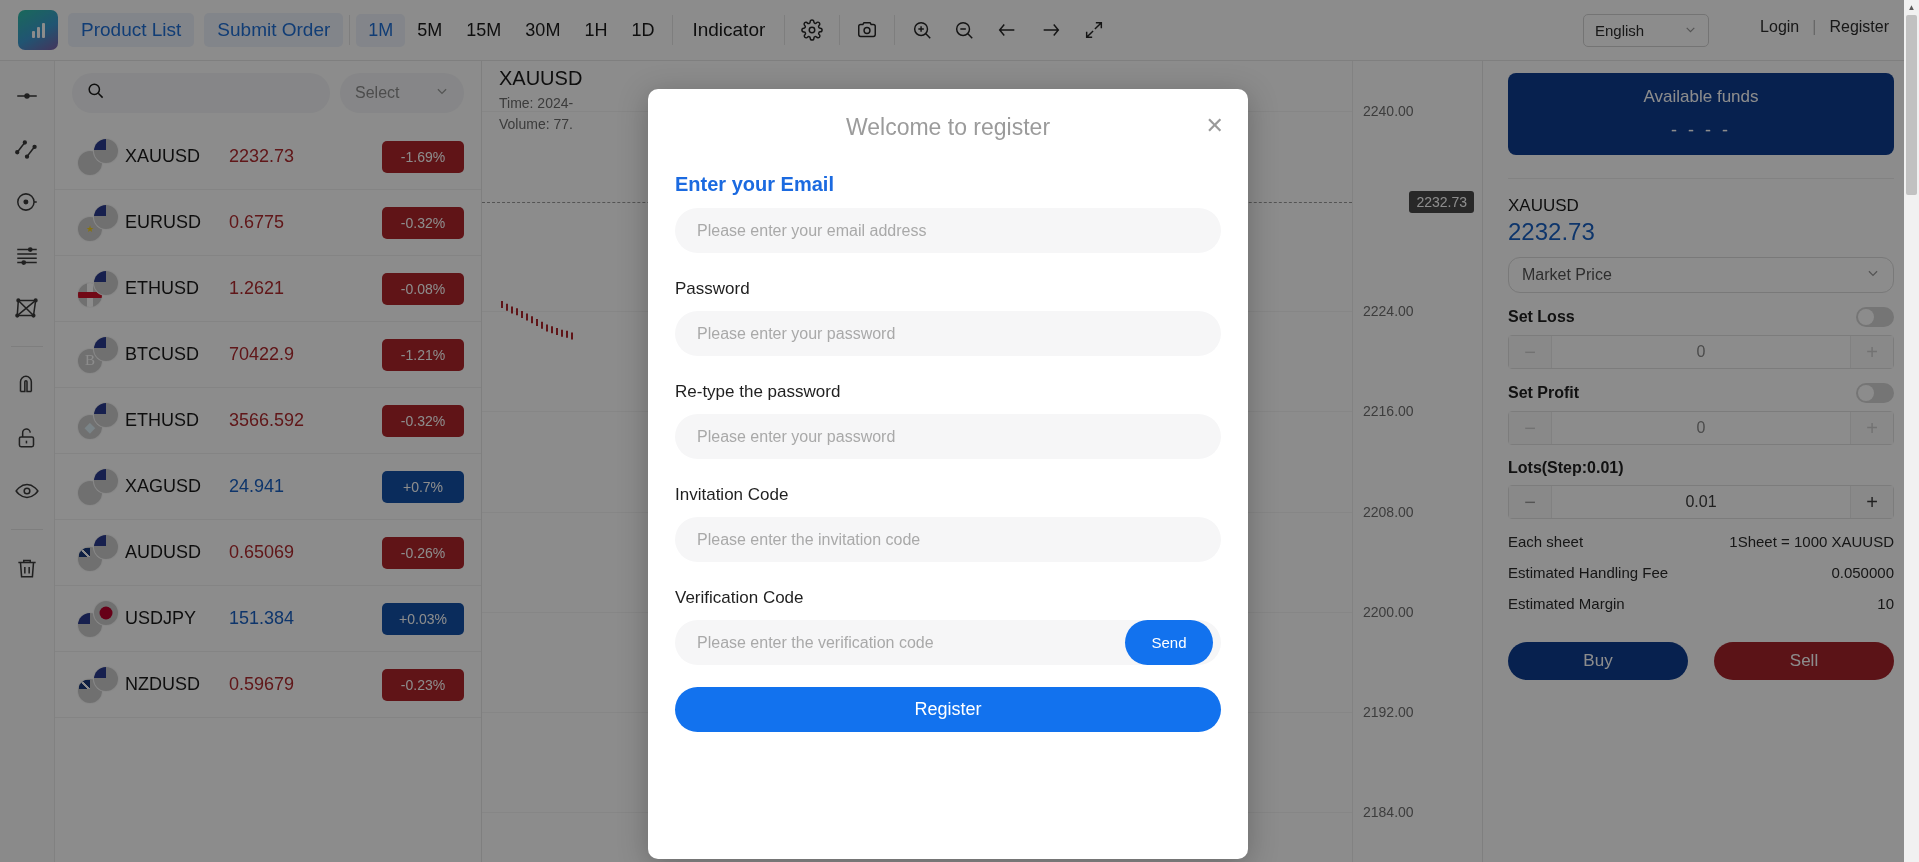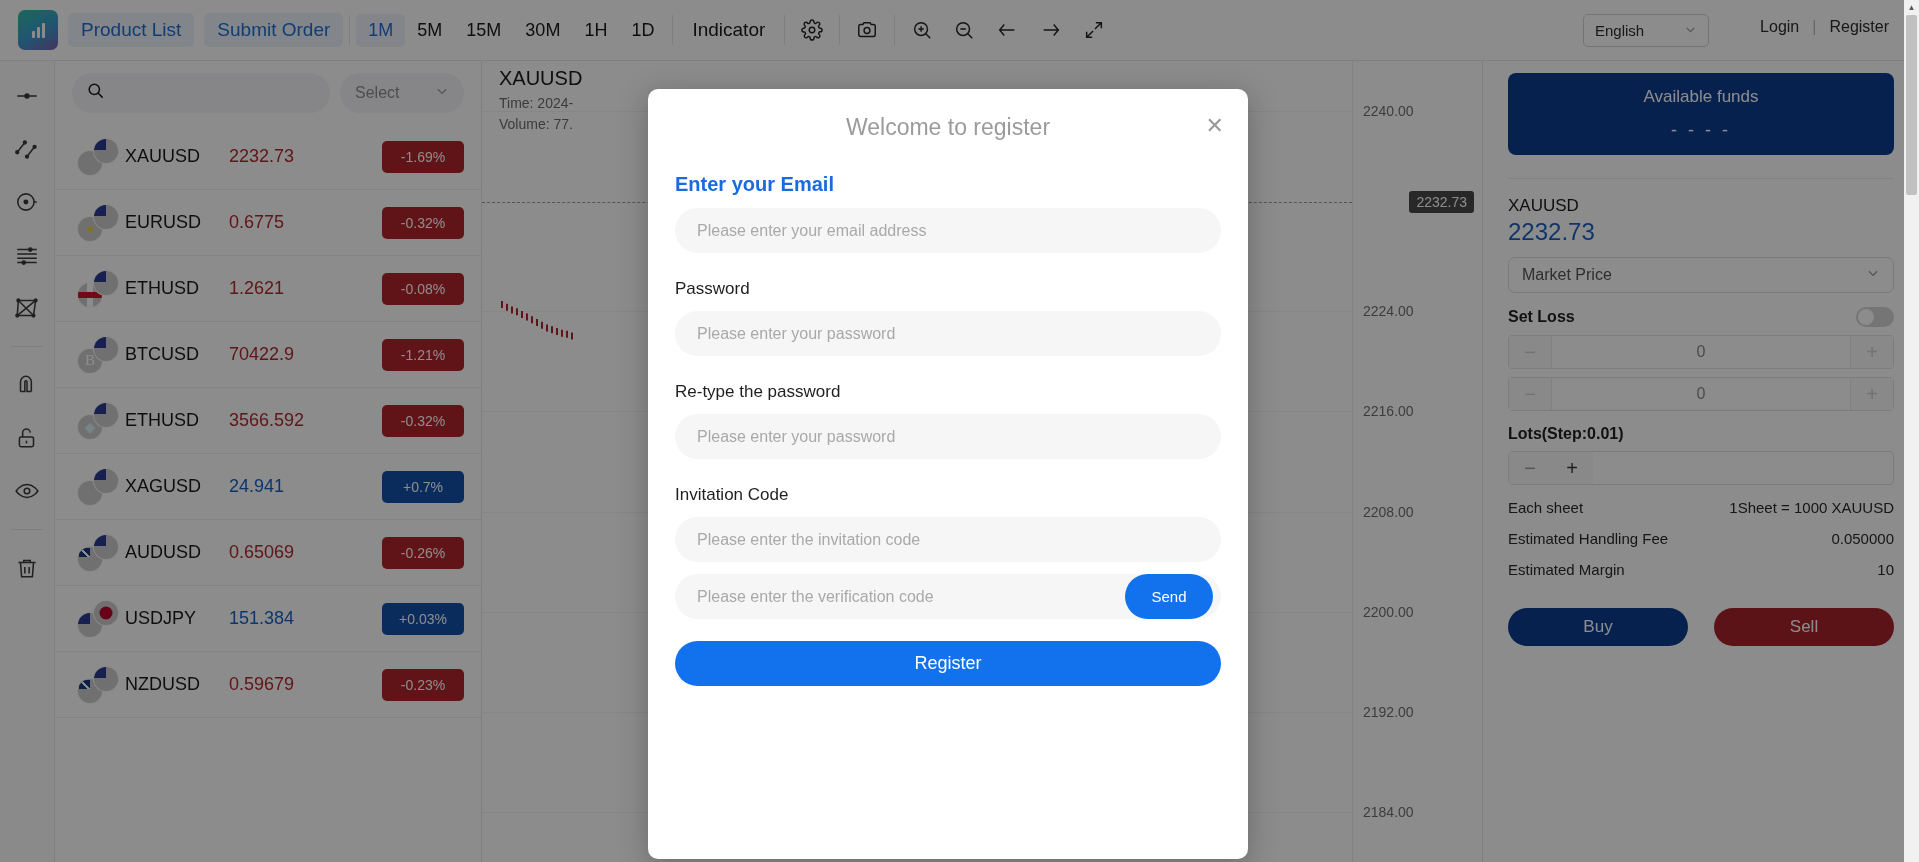--- a/index.html
+++ b/index.html
@@ -202,21 +202,21 @@
     background: #0d3c91; color: #fff;
     display: flex; flex-direction: column; align-items: center; justify-content: center;
     gap: 13px;
   }
   #funds-card .t { font-size: 17px; }
   #funds-card .v { font-size: 18px; letter-spacing: 3px; }
   .op-divider { height: 1px; background: #ededed; margin-top: 23px; }
   #op-symbol { font-size: 17px; color: #1b1b1b; margin-top: 17px; }
   #op-price { font-size: 24px; color: #1a62c4; margin-top: 2px; }
   #op-type {
-    margin-top: 11px; height: 36px; border: 1px solid #dcdcdc; border-radius: 7px;
+    margin-top: 11px; height: 36px; border: 1px solid #dcdcdc; border-radius: 12px;
     display: flex; align-items: center; justify-content: space-between;
     padding: 0 13px; font-size: 16px; color: #555; cursor: pointer;
   }
   .op-toggle-row {
     margin-top: 14px; display: flex; align-items: center; justify-content: space-between; font-weight: bold;
   }
   .op-toggle-row .lbl { font-size: 16px; color: #222; }
   .switch {
     width: 38px; height: 20px; border-radius: 10px; background: #d5d5d5;
     position: relative; cursor: pointer;
@@ -650,31 +650,38 @@
       <span class="switch">
           <span class="knob"></span>
         </span>
     </div>
     <div class="stepper">
       <span class="btn dim">−</span>
       <span class="val">0</span>
       <span class="btn dim">+</span>
     </div>
 
+    <div class="op-toggle-row">
+      <span class="lbl">Set Profit</span>
+      <span class="switch">
+          <span class="knob"></span>
+        </span>
+    </div>
     <div class="stepper">
       <span class="btn dim">−</span>
       <span class="val">0</span>
       <span class="btn dim">+</span>
     </div>
 
     <div class="op-toggle-row">
       <span class="lbl">Lots(Step:0.01)</span>
     </div>
     <div class="stepper">
       <span class="btn">−</span>
+      <span class="val strong">0.01</span>
       <span class="btn active">+</span>
     </div>
 
     <div id="op-info">
         <div class="info-row">
           <span>Each sheet</span>
           <span>1Sheet = 1000 XAUUSD</span>
         </div>
         <div class="info-row">
           <span>Estimated Handling Fee</span>
@@ -701,20 +708,21 @@
         <div class="field-label accent">Enter your Email</div>
         <div class="field-input">Please enter your email address</div>
         <div class="field-label">Password</div>
         <div class="field-input">Please enter your password</div>
         <div class="field-label">Re-type the password</div>
         <div class="field-input">Please enter your password</div>
         <div class="field-label">Invitation Code</div>
         <div class="field-input">Please enter the invitation code</div>
       </div>
 
+    <div class="field-label">Verification Code</div>
     <div class="field-input with-btn">
       <span>Please enter the verification code</span>
       <div id="btn-send">Send</div>
     </div>
 
     <div id="btn-register">Register</div>
   </div>
 
   <div id="win-scrollbar">
     <div class="arrow">▲</div>

